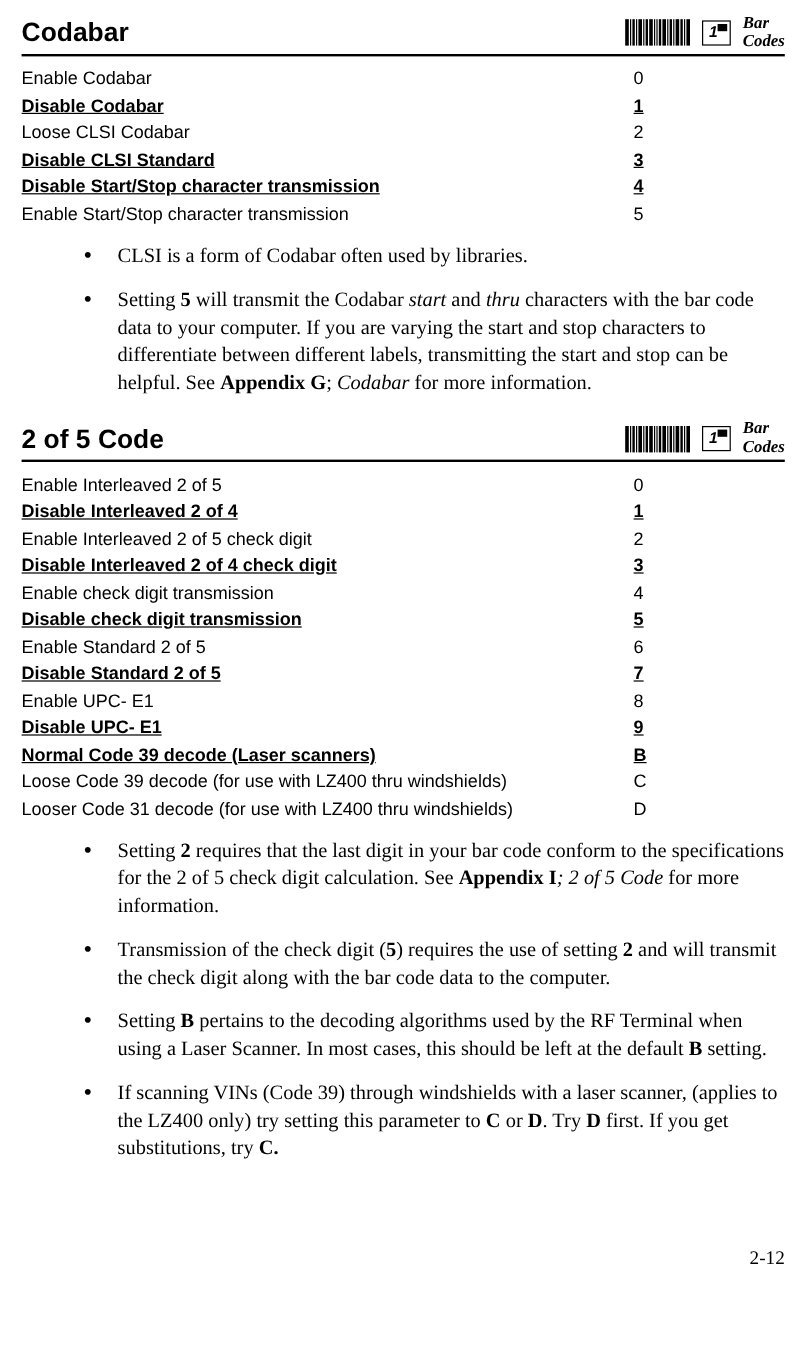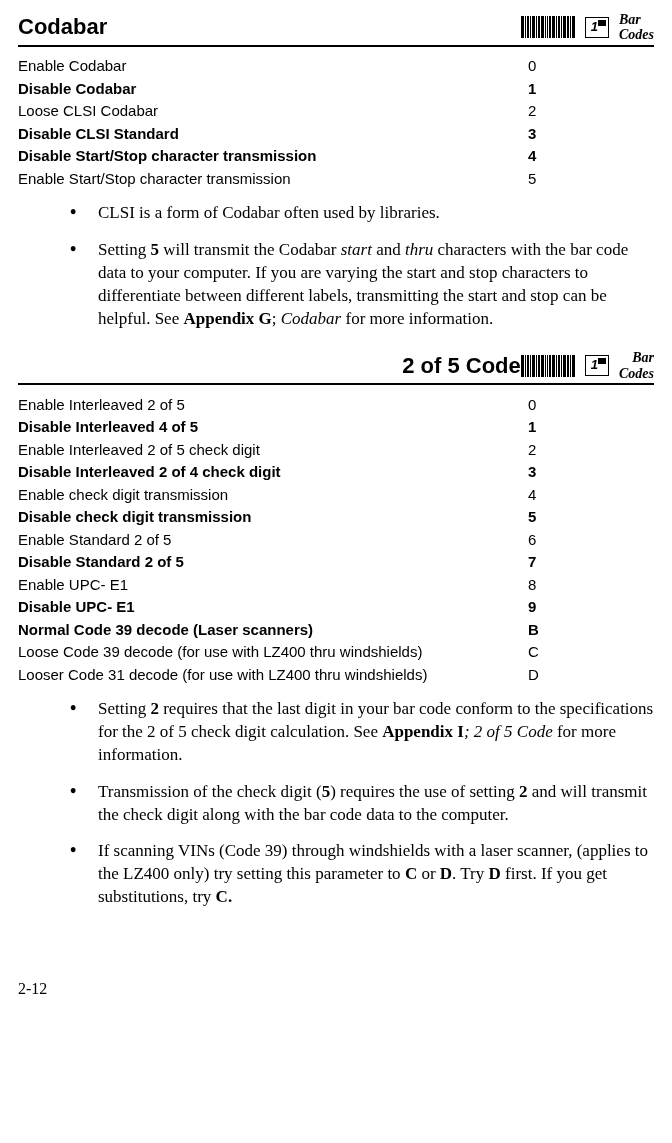--- a/index.html
+++ b/index.html
@@ -80,20 +80,21 @@
     }
     table.options td.label {
       width: 510px;
       margin-top: 20px;
     }
     table.options td.val {
       width: 30px;
     }
     .bold {
       font-weight: bold;
+      text-decoration: underline;
     }
     ul.bullets {
       list-style: none;
       padding-left: 52px;
       margin: 8px 0 20px 0;
     }
     ul.bullets li {
       position: relative;
       padding-left: 28px;
       margin-bottom: 14px;
@@ -101,27 +102,26 @@
     }
     ul.bullets li::before {
       content: "•";
       position: absolute;
       left: 0;
       top: -2px;
       font-size: 18px;
       font-weight: bold;
     }
     .page-num {
-      text-align: left;
+      text-align: right;
       font-size: 16px;
       margin-top: 70px;
     }
     .section2 {
       margin-top: 8px;
-      text-align: right;
     }
   </style>
 </head>
 <body>
 
 <div class="section-header">
   <div class="section-title">Codabar</div>
   <div class="header-right">
     <div class="barcode-glyph">
       <span style="width:3px"></span>
@@ -212,21 +212,21 @@
   </div>
 </div>
 
 <table class="options">
   <tbody id="table-1">
       <tr>
         <td class="label">Enable Interleaved 2 of 5</td>
         <td class="val">0</td>
       </tr>
       <tr>
-        <td class="label bold">Disable Interleaved 4 of 5</td>
+        <td class="label bold">Disable Interleaved 2 of 4</td>
         <td class="val bold">1</td>
       </tr>
       <tr>
         <td class="label">Enable Interleaved 2 of 5 check digit</td>
         <td class="val">2</td>
       </tr>
       <tr>
         <td class="label bold">Disable Interleaved 2 of 4 check digit</td>
         <td class="val bold">3</td>
       </tr>
@@ -265,16 +265,17 @@
       <tr>
         <td class="label">Looser Code 31 decode (for use with LZ400 thru windshields)</td>
         <td class="val">D</td>
       </tr>
     </tbody>
 </table>
 
 <ul class="bullets" id="bullets-1">
     <li>Setting <b>2</b> requires that the last digit in your bar code conform to the specifications for the 2 of 5 check digit calculation.  See <b>Appendix I</b><i>; 2 of 5 Code</i> for more information.</li>
     <li>Transmission of the check digit (<b>5</b>) requires the use of setting <b>2</b> and will transmit the check digit along with the bar code data to the computer.</li>
+    <li>Setting <b>B</b> pertains to the decoding algorithms used by the RF Terminal when using a Laser Scanner. In most cases, this should be left at the default <b>B</b> setting.</li>
     <li>If scanning VINs (Code 39) through windshields with a laser scanner, (applies to the LZ400 only) try setting this parameter to <b>C</b> or <b>D</b>. Try <b>D</b> first. If you get substitutions, try <b>C.</b></li>
   </ul>
 
 <div class="page-num">2-12</div>
 
 </body></html>

